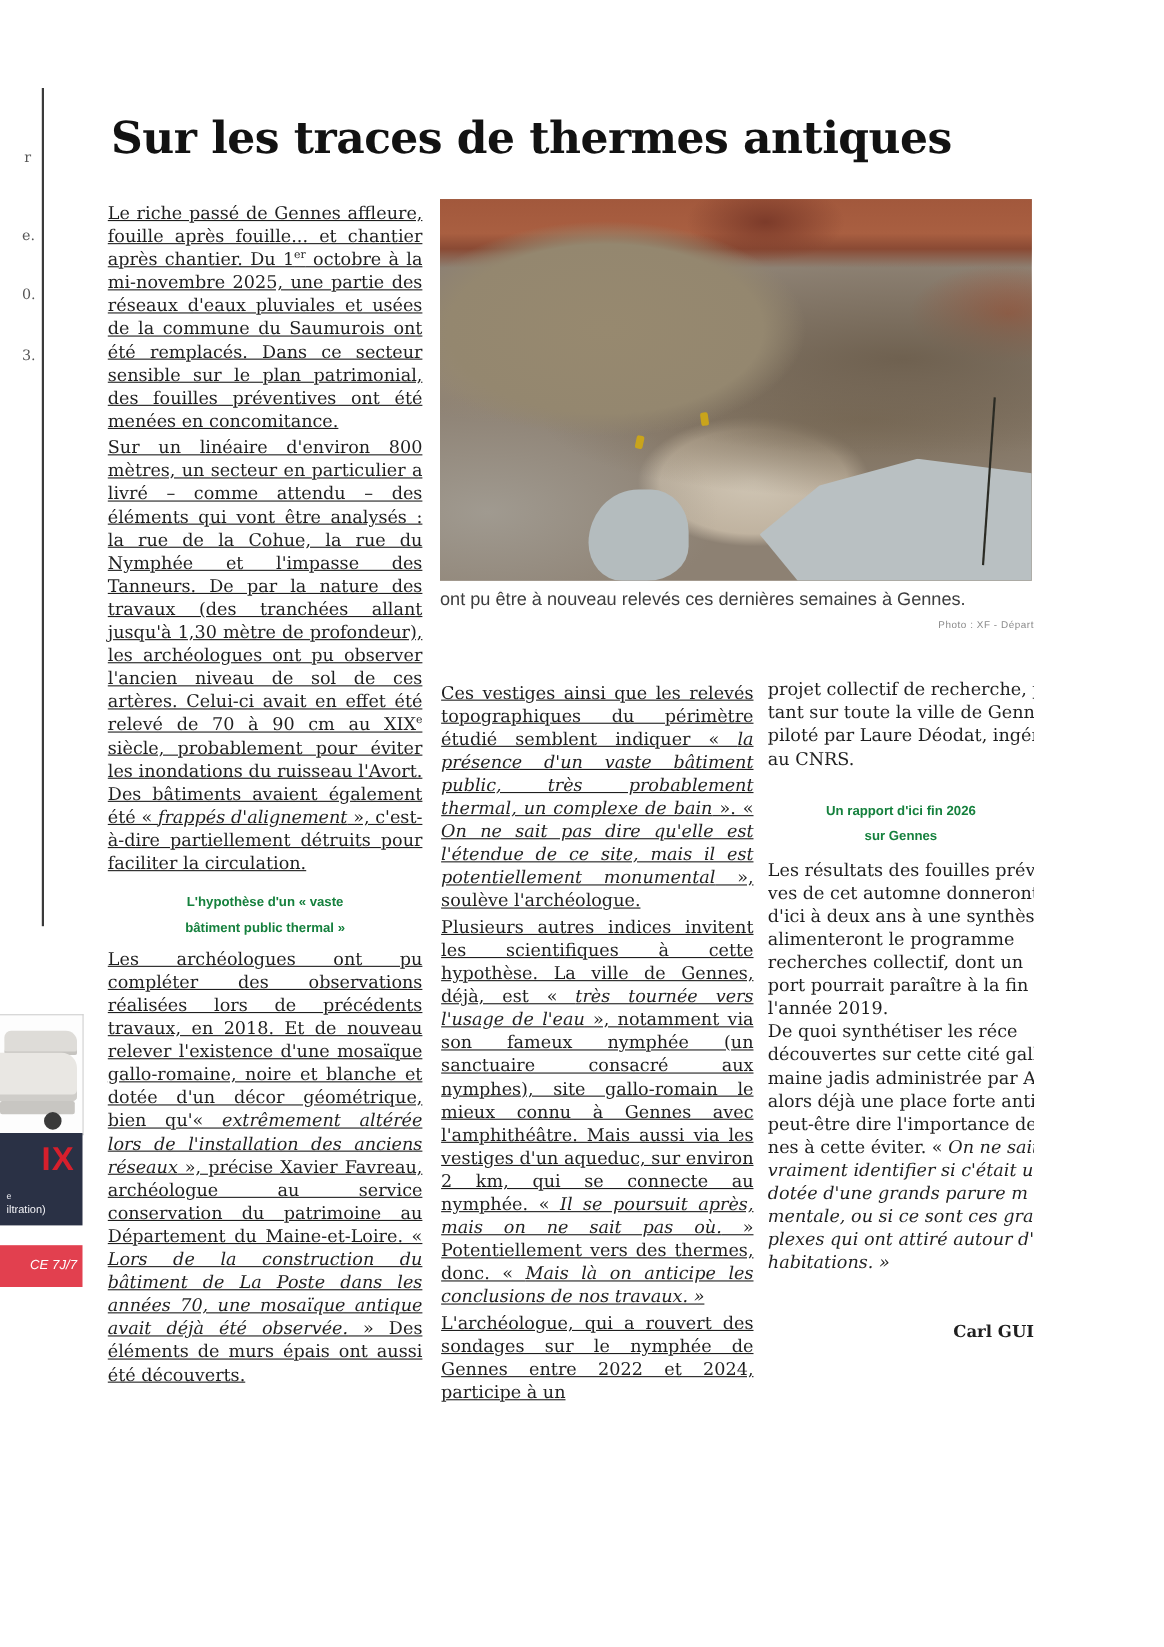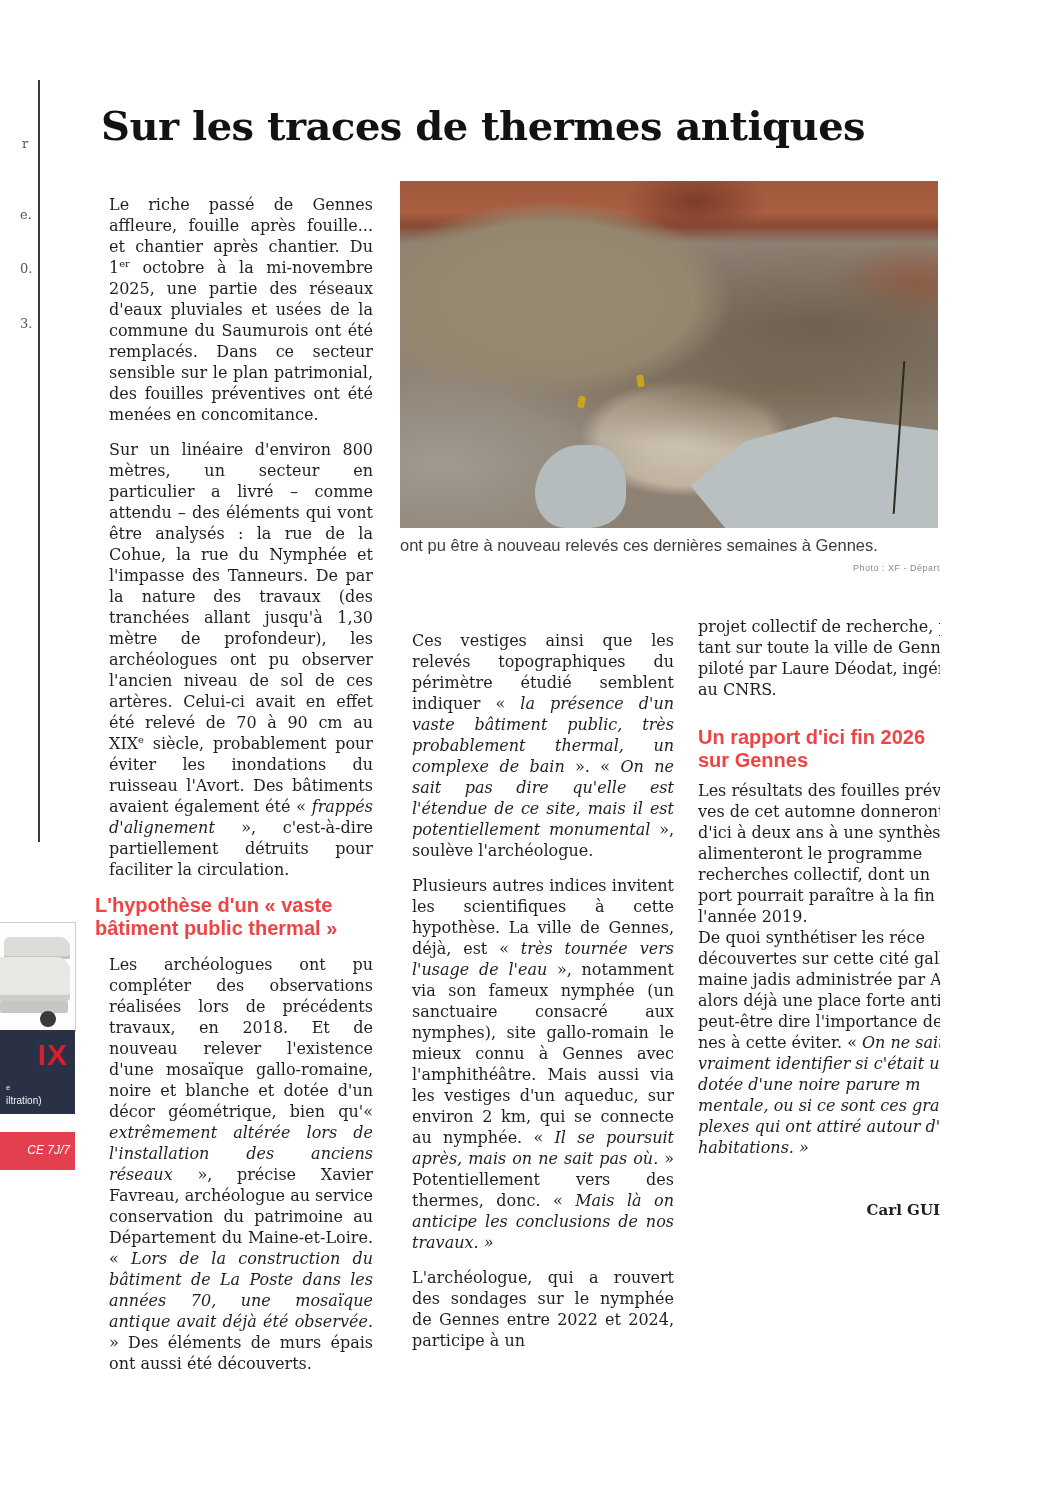--- a/index.html
+++ b/index.html
@@ -57,24 +57,24 @@
   .credit{
     font-family:"Liberation Sans",sans-serif;font-size:9px;color:#8a8a8a;
     text-align:right;margin-top:6px;letter-spacing:0.5px;
   }
 
   
   .col{font-size:16px;line-height:21px;text-align:justify;}
   .col1{left:95px;top:180px;width:292px;}
   .col2{left:398px;top:616px;width:290px;}
   .col3{left:698px;top:616px;width:242px;overflow:hidden;text-align:left;}
-  .para{margin:14px;}
+  .para{margin:3px;text-decoration:underline;}
   .subhead{
-    font-family:"Liberation Sans",sans-serif;font-weight:700;font-size:20px;
-    line-height:23px;color:#ef4444;margin:14px 0 6px 0;white-space:pre-line;text-align:left;
+    font-family:"Liberation Sans",sans-serif;font-weight:700;font-size:12px;
+    line-height:23px;color:#15803d;margin:14px 0 6px 0;white-space:pre-line;text-align:center;
   }
   .col3 .subhead{margin-top:26px;margin-bottom:8px;}
   .tline{white-space:nowrap;overflow:hidden;}
   .byline{margin-top:42px;text-align:right;font-weight:700;font-size:15px;}
   .it{font-style:italic;}
   .sup{vertical-align:super;font-size:0.62em;line-height:0;}
 
   
   .ad{left:0;top:922px;width:76px;height:252px;}
   .ad-photo{left:0;top:0;width:75px;height:108px;background:#fdfdfd;border:1px solid #cfcfcf;border-left:none;overflow:hidden;}
@@ -143,21 +143,21 @@
       <div class="tline"><span>recherches collectif, dont un</span></div>
       <div class="tline"><span>port pourrait paraître à la fin</span></div>
       <div class="tline"><span>l'année 2019.</span></div>
       <div class="tline"><span>De quoi synthétiser les réce</span></div>
       <div class="tline"><span>découvertes sur cette cité gall</span></div>
       <div class="tline"><span>maine jadis administrée par Ang</span></div>
       <div class="tline"><span>alors déjà une place forte antiqu</span></div>
       <div class="tline"><span>peut-être dire l'importance de G</span></div>
       <div class="tline"><span>nes à cette éviter. « </span><span class="it">On ne sait</span></div>
       <div class="tline"><span class="it">vraiment identifier si c'était une</span></div>
-      <div class="tline"><span class="it">dotée d'une noire parure m</span></div>
+      <div class="tline"><span class="it">dotée d'une grands parure m</span></div>
       <div class="tline"><span class="it">mentale, ou si ce sont ces grands</span></div>
       <div class="tline"><span class="it">plexes qui ont attiré autour d'eux</span></div>
       <div class="tline"><span class="it">habitations. »</span></div>
     </div>
     <div class="byline">Carl GUI</div>
   </div>
 
 <div class="abs ad">
   <div class="abs ad-photo">
     <div class="van-roof"></div>

